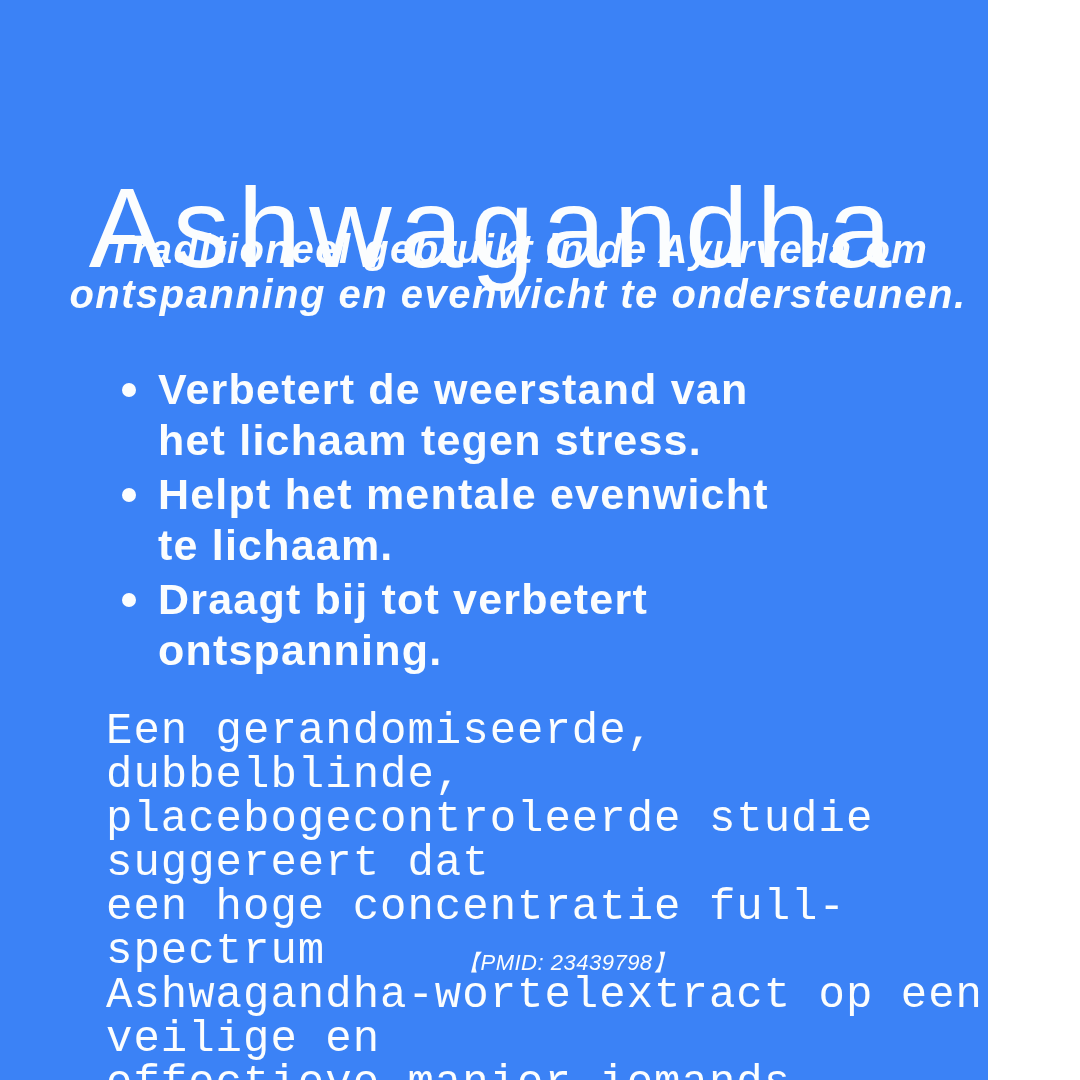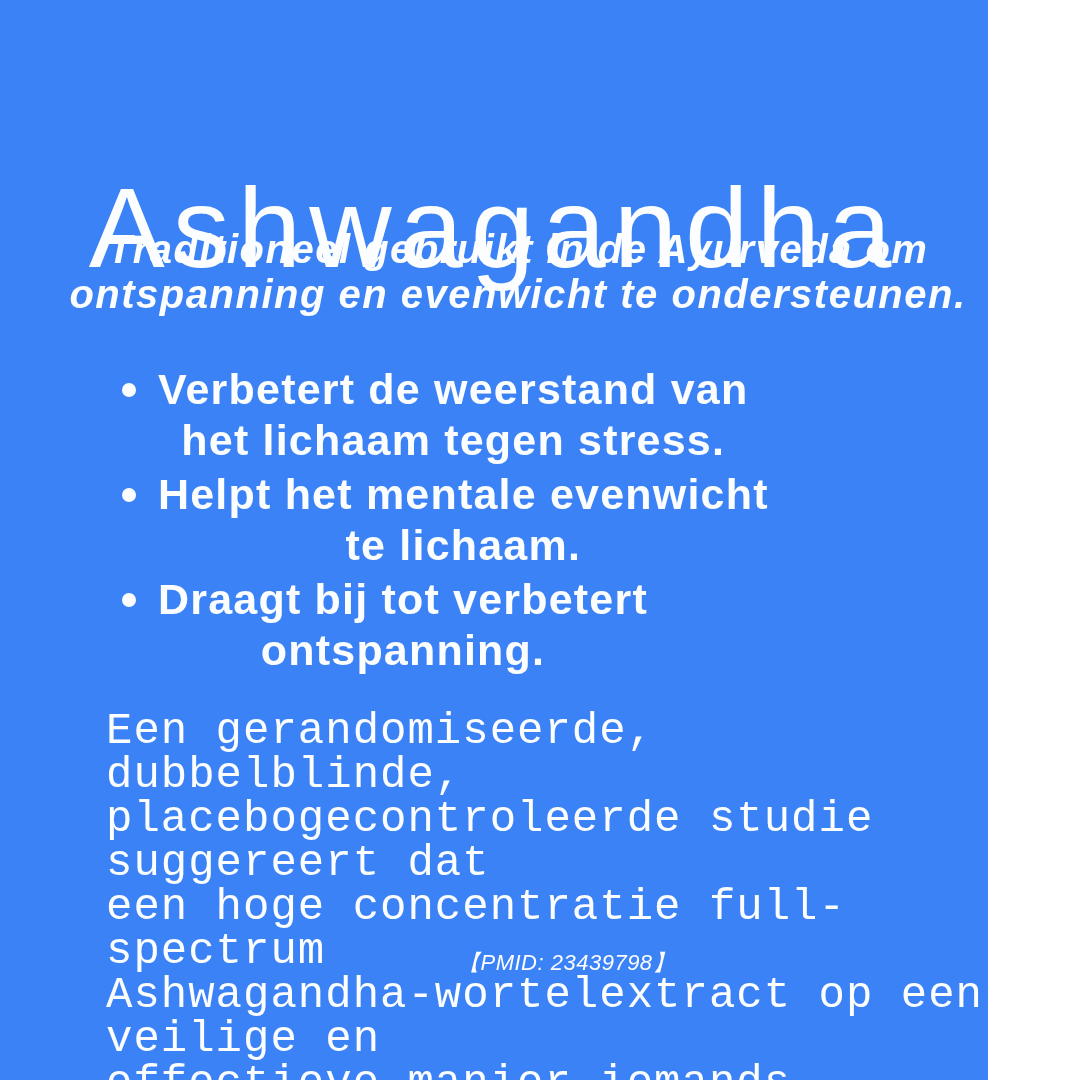--- a/index.html
+++ b/index.html
@@ -67,21 +67,20 @@
   .bullet-dot {
     flex: 0 0 14px;
     width: 14px;
     height: 14px;
     margin-top: 19px;
     border-radius: 50%;
     background: #FBFDFE;
   }
   .bullet-text {
     white-space: pre-line;
-    text-align: center;
   }
   .study-summary {
     position: absolute;
     left: 106px;
     top: 709px;
     font-size: 44px;
     font-weight: 400;
     line-height: 44px;
     letter-spacing: 1px;
     white-space: pre-line;

